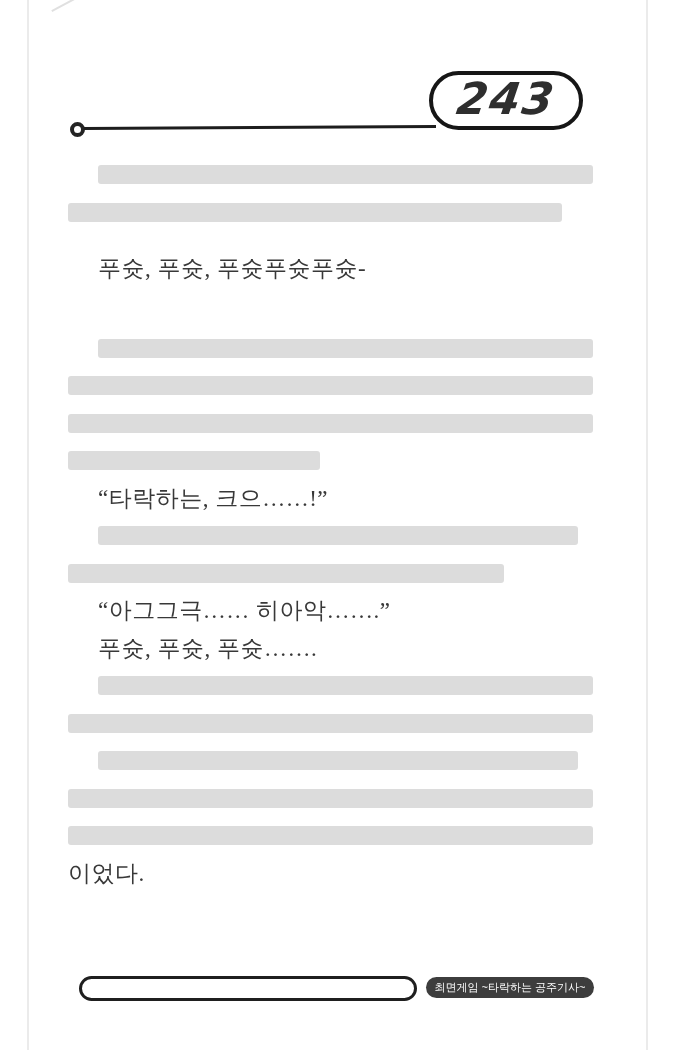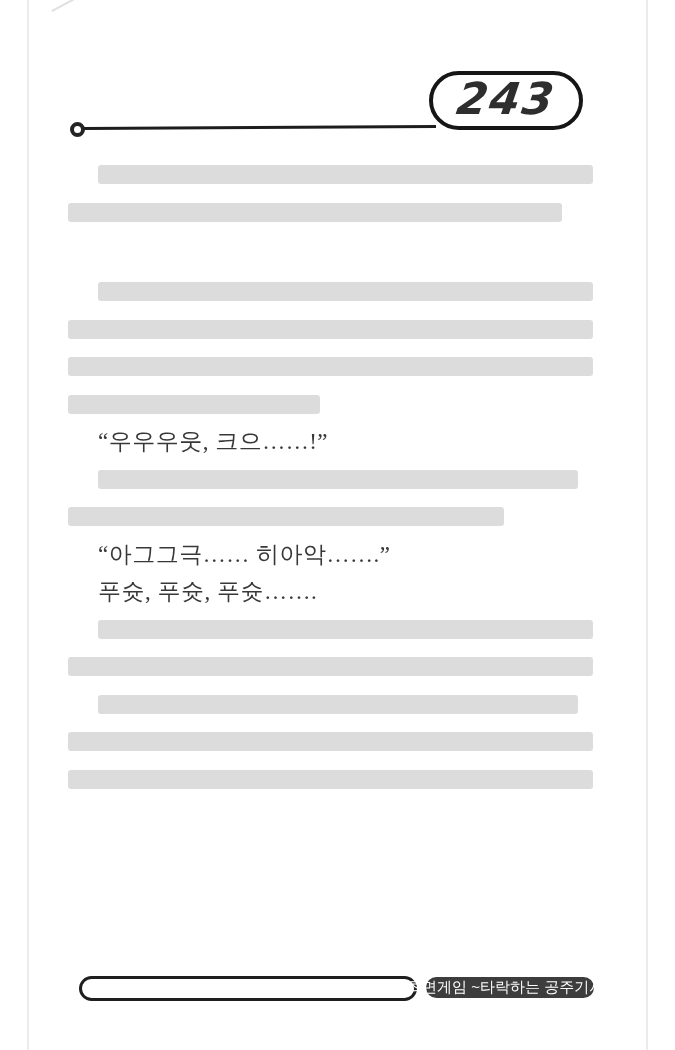--- a/index.html
+++ b/index.html
@@ -41,55 +41,57 @@
     position:absolute;left:79px;top:976px;width:332px;height:19px;
     background:#fff;border:3px solid #1f1f1f;border-radius:13px;
   }
   .series-badge{
     position:absolute;left:426px;top:977px;width:168px;height:21px;
     background:#3d3d3d;border-radius:11px;
     display:flex;align-items:center;justify-content:center;
   }
   .series-badge .title{
     font-family:"Liberation Sans","DejaVu Sans",sans-serif;
-    font-size:15px;color:#ffffff;letter-spacing:0px;white-space:nowrap;
+    font-size:11px;color:#ffffff;letter-spacing:0px;white-space:nowrap;
   }
 </style>
 </head>
 <body>
 
 <div class="page">
 
   <div class="edge left"></div>
   <div class="edge right"></div>
   <div class="corner-mark"></div>
 
   <div class="header-ring"></div>
   <div class="header-rule"></div>
   <div class="page-badge">
     <span class="num">243</span>
   </div>
 
   <div class="body-text" id="body-text">
       <div class="line indent"><div class="bar" style="width: 100%;"></div></div>
       <div class="line"><div class="bar" style="width: 94%;"></div></div>
+      <div class="line indent" style="margin-top: 19px;">푸슛, 푸슛, 푸슛푸슛푸슛-</div>
       <div class="line indent" style="margin-top: 42px;"><div class="bar" style="width: 100%;"></div></div>
       <div class="line"><div class="bar" style="width: 100%;"></div></div>
       <div class="line"><div class="bar" style="width: 100%;"></div></div>
       <div class="line"><div class="bar" style="width: 48%;"></div></div>
-      <div class="line indent">“우우우웃, 크으……!”</div>
+      <div class="line indent">“타락하는, 크으……!”</div>
       <div class="line indent"><div class="bar" style="width: 97%;"></div></div>
       <div class="line"><div class="bar" style="width: 83%;"></div></div>
       <div class="line indent">“아그그극…… 히아악…….”</div>
       <div class="line indent">푸슛, 푸슛, 푸슛…….</div>
       <div class="line indent"><div class="bar" style="width: 100%;"></div></div>
       <div class="line"><div class="bar" style="width: 100%;"></div></div>
       <div class="line indent"><div class="bar" style="width: 97%;"></div></div>
       <div class="line"><div class="bar" style="width: 100%;"></div></div>
       <div class="line"><div class="bar" style="width: 100%;"></div></div>
+      <div class="line">이었다.</div>
     </div>
 
   <div class="footer-pill"></div>
   <div class="series-badge">
     <span class="title">최면게임 ~타락하는 공주기사~</span>
   </div>
 
 </div>
 
 </body></html>

